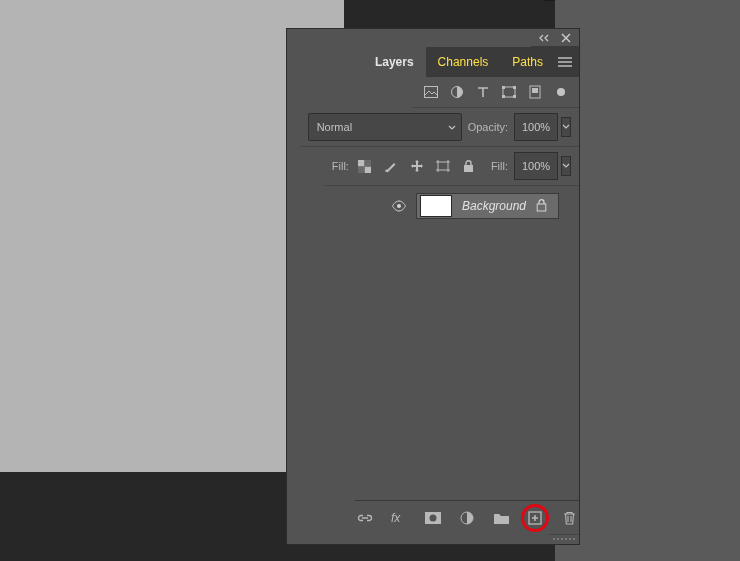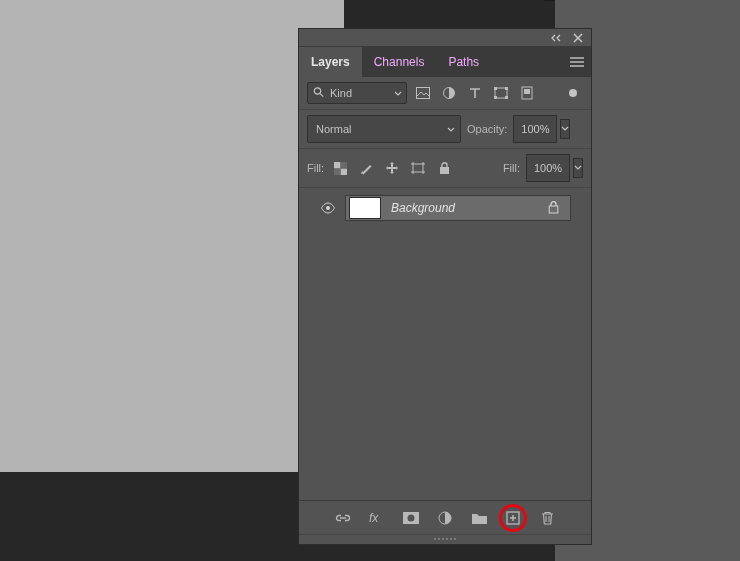--- a/index.html
+++ b/index.html
@@ -3,28 +3,28 @@
 <meta charset="utf-8">
 <style>
   * { box-sizing: border-box; margin: 0; padding: 0; font-family: "Segoe UI", Tahoma, sans-serif; }
   body { width: 740px; height: 561px; overflow: hidden; background:#a0a0a0; position:relative; }
   .canvas-area { position:absolute; left:0; top:0; width:344px; height:472px; background:#b4b4b4; }
   .canvas-dark1 { position:absolute; left:344px; top:0; width:240px; height:561px; background:#272727; }
   .canvas-dark2 { position:absolute; left:0; top:472px; width:740px; height:89px; background:#272727; }
   .right-strip { position:absolute; left:555px; top:0; width:185px; height:561px; background:#5a5a5a; }
   .doc-sep { position:absolute; left:544px; top:0; width:11px; height:472px; background:#272727; border-top:1px solid #1a1a1a; }
 
-  .panel { position:absolute; left:298px; top:28px; width:294px; height:517px; background:#535353; border:1px solid #2c2c2c; display:flex; flex-direction:column; font-size:11px; color:#c8c8c8; }
+  .panel { position:absolute; left:286px; top:28px; width:294px; height:517px; background:#535353; border:1px solid #2c2c2c; display:flex; flex-direction:column; font-size:11px; color:#c8c8c8;align-items:flex-end; }
 
   .panel-top { height:18px; background:#535353; display:flex; justify-content:flex-end; align-items:center; gap:8px; padding:0 6px; border-bottom:1px solid #3b3b3b;}
   .top-icon { width:14px; height:14px; display:flex; align-items:center; justify-content:center; color:#c8c8c8; }
   .top-icon svg { display:block; }
 
   .tabs-row { height:30px; background:#3a3a3a; display:flex; align-items:stretch; }
-  .tab { display:flex; align-items:center; padding:0 12px; color:#f0abfc; font-size:12px; cursor:pointer; }
+  .tab { display:flex; align-items:center; padding:0 12px; color:#fde047; font-size:12px; cursor:pointer; }
   .tab.active { background:#535353; color:#e6e6e6; font-weight:600; }
   .tabs-row .spacer { flex:1; }
   .menu-lines { width:20px; display:flex; align-items:center; justify-content:center; color:#bdbdbd; margin-right:4px;}
   .menu-lines svg { display:block; }
 
   .row { display:flex; align-items:center; gap:6px; padding:5px 8px; border-bottom:1px solid #454545; }
   .filter-select { position:relative; width:100px; height:22px; background:#474747; border:1px solid #2f2f2f; border-radius:2px; display:flex; align-items:center; padding:0 18px 0 22px; color:#c2c2c2; font-size:11px;}
   .filter-select .search-ic { position:absolute; left:5px; top:50%; transform:translateY(-50%); }
   .filter-select .dd-ic { position:absolute; right:4px; top:50%; transform:translateY(-50%); }
 
@@ -94,34 +94,20 @@
       </div>
     <div class="spacer"></div>
     <div class="menu-lines">
       <svg width="14" height="10" viewBox="0 0 14 10">
           <path d="M0 1h14M0 5h14M0 9h14" stroke="#bdbdbd" stroke-width="1.3"></path>
         </svg>
     </div>
   </div>
 
   <div class="row">
-    <div class="filter-select">
-      <span class="search-ic">
-        <svg width="11" height="11" viewBox="0 0 11 11">
-            <circle cx="4.5" cy="4.5" r="3.2" stroke="#c2c2c2" stroke-width="1.2" fill="none"></circle>
-            <path d="M7.2 7.2l3 3" stroke="#c2c2c2" stroke-width="1.2"></path>
-          </svg>
-      </span>
-      <span>Kind</span>
-      <span class="dd-ic">
-        <svg width="8" height="6" viewBox="0 0 8 6">
-            <path d="M1 1l3 3 3-3" stroke="#c2c2c2" stroke-width="1.2" fill="none"></path>
-          </svg>
-      </span>
-    </div>
     <div class="smicon">
         <svg width="14" height="12" viewBox="0 0 14 12">
           <rect x="0.5" y="0.5" width="13" height="11" stroke="#bdbdbd" fill="none"></rect>
           <path d="M1 9l4-4 3 3 2-2 3 3" stroke="#bdbdbd" fill="none"></path>
         </svg>
       </div>
     <div class="smicon">
         <svg width="14" height="14" viewBox="0 0 14 14">
           <circle cx="7" cy="7" r="5.5" stroke="#bdbdbd" fill="none"></circle>
           <path d="M7 1.5a5.5 5.5 0 010 11z" fill="#bdbdbd"></path>

